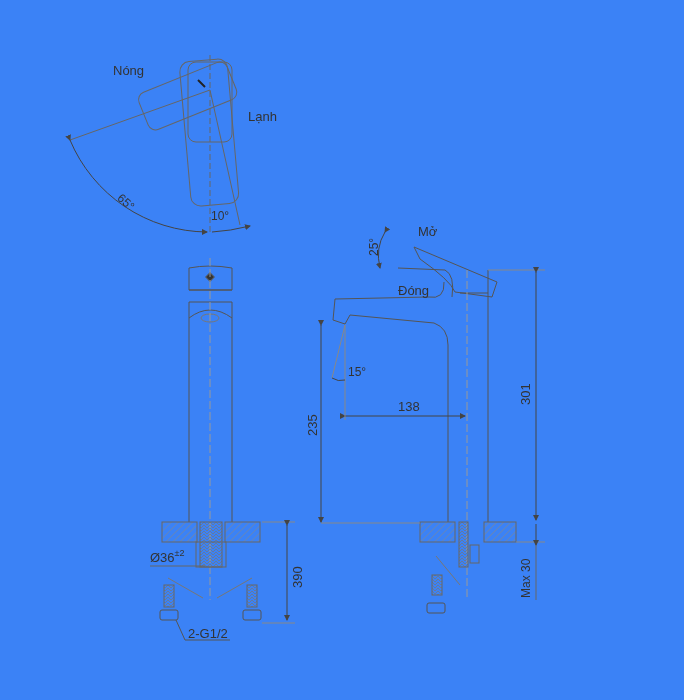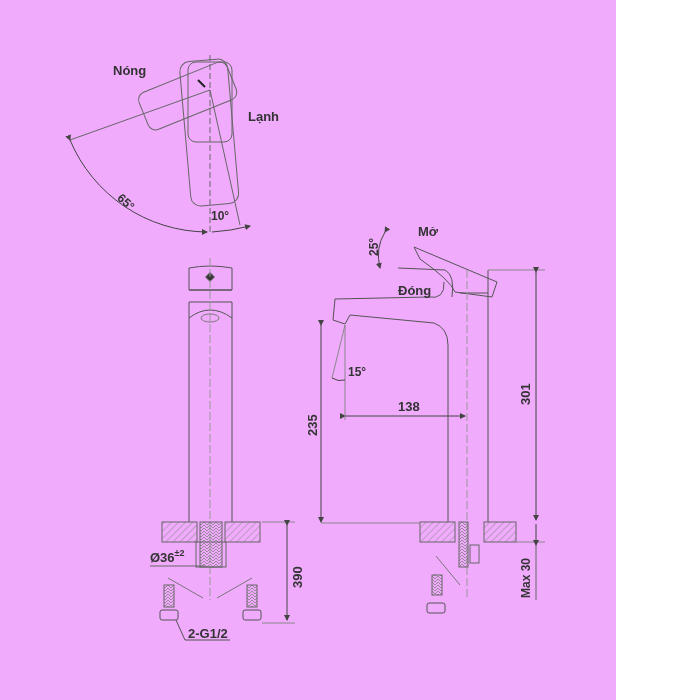--- a/index.html
+++ b/index.html
@@ -1,16 +1,16 @@
 <!DOCTYPE html>
 <html><head>
 <meta charset="utf-8">
 <style>
   html, body { margin:0; padding:0; background:#ffffff; }
-  #canvas { position:relative; width:616px; height:700px; background:#f0abfc; overflow:hidden;font-weight:bold; }
+  #canvas { position:relative; width:684px; height:700px; background:#3b82f6; overflow:hidden; }
   svg { position:absolute; left:0; top:0; }
   .t { font-family:"Liberation Sans", sans-serif; fill:#333; }
 </style>
 </head>
 <body>
 
 <div id="canvas">
 <svg width="700" height="700" viewBox="0 0 700 700">
   <defs>
     <pattern id="hatch" width="5" height="5" patternUnits="userSpaceOnUse" patternTransform="rotate(45)">

